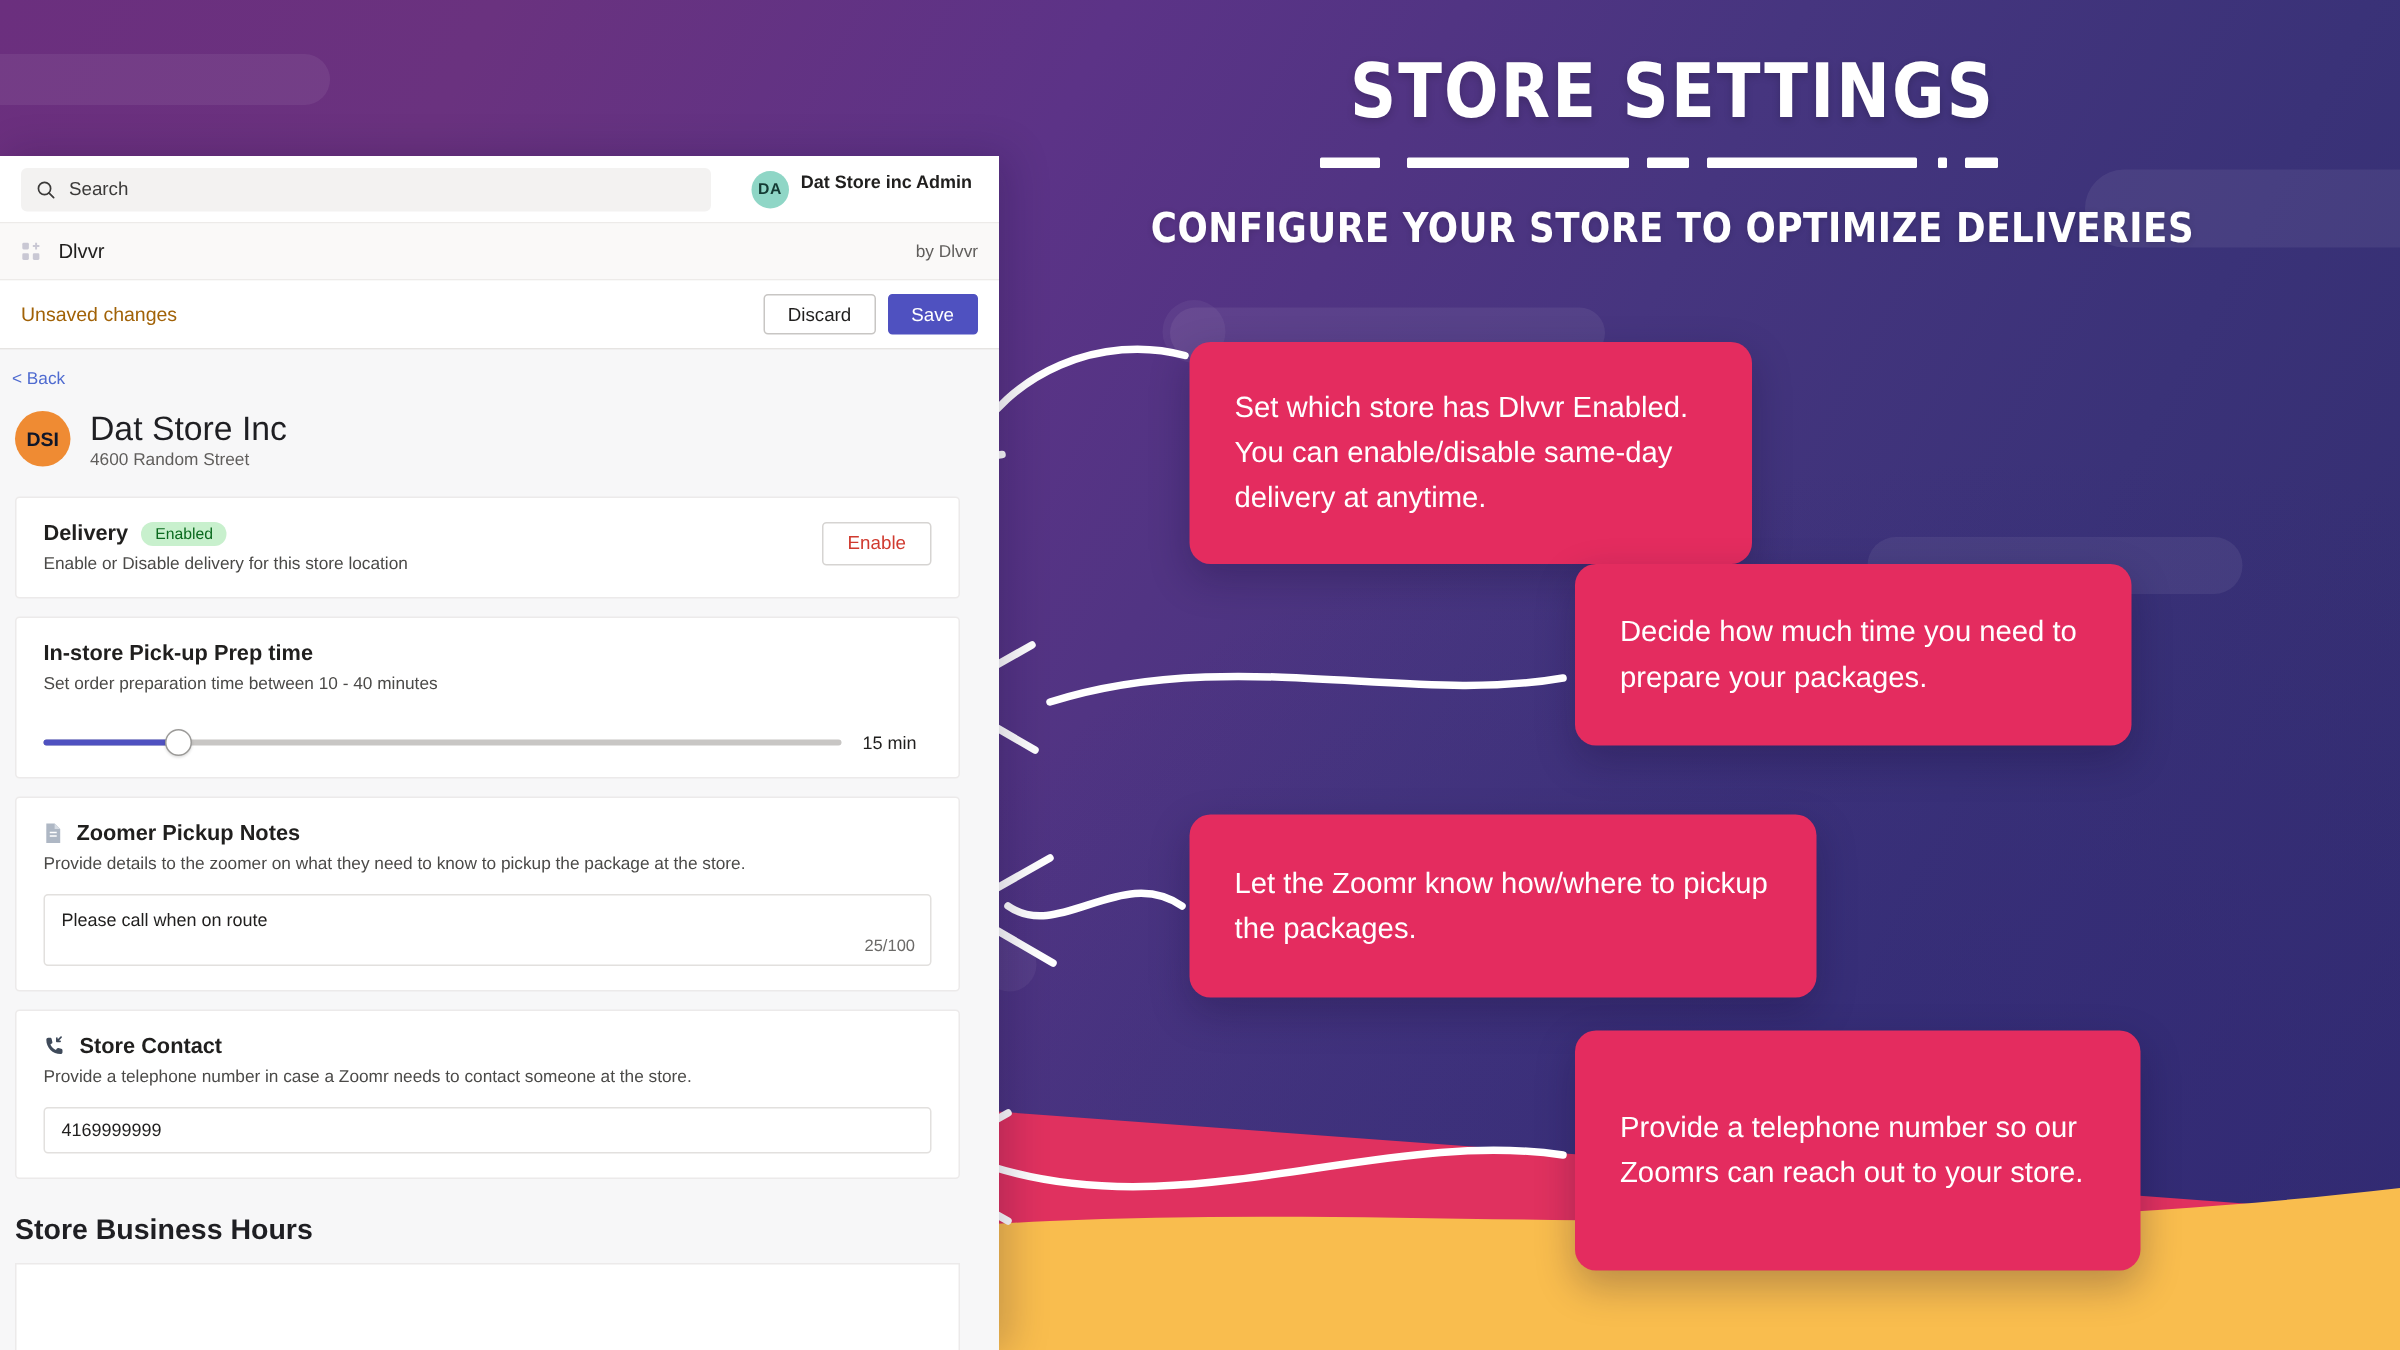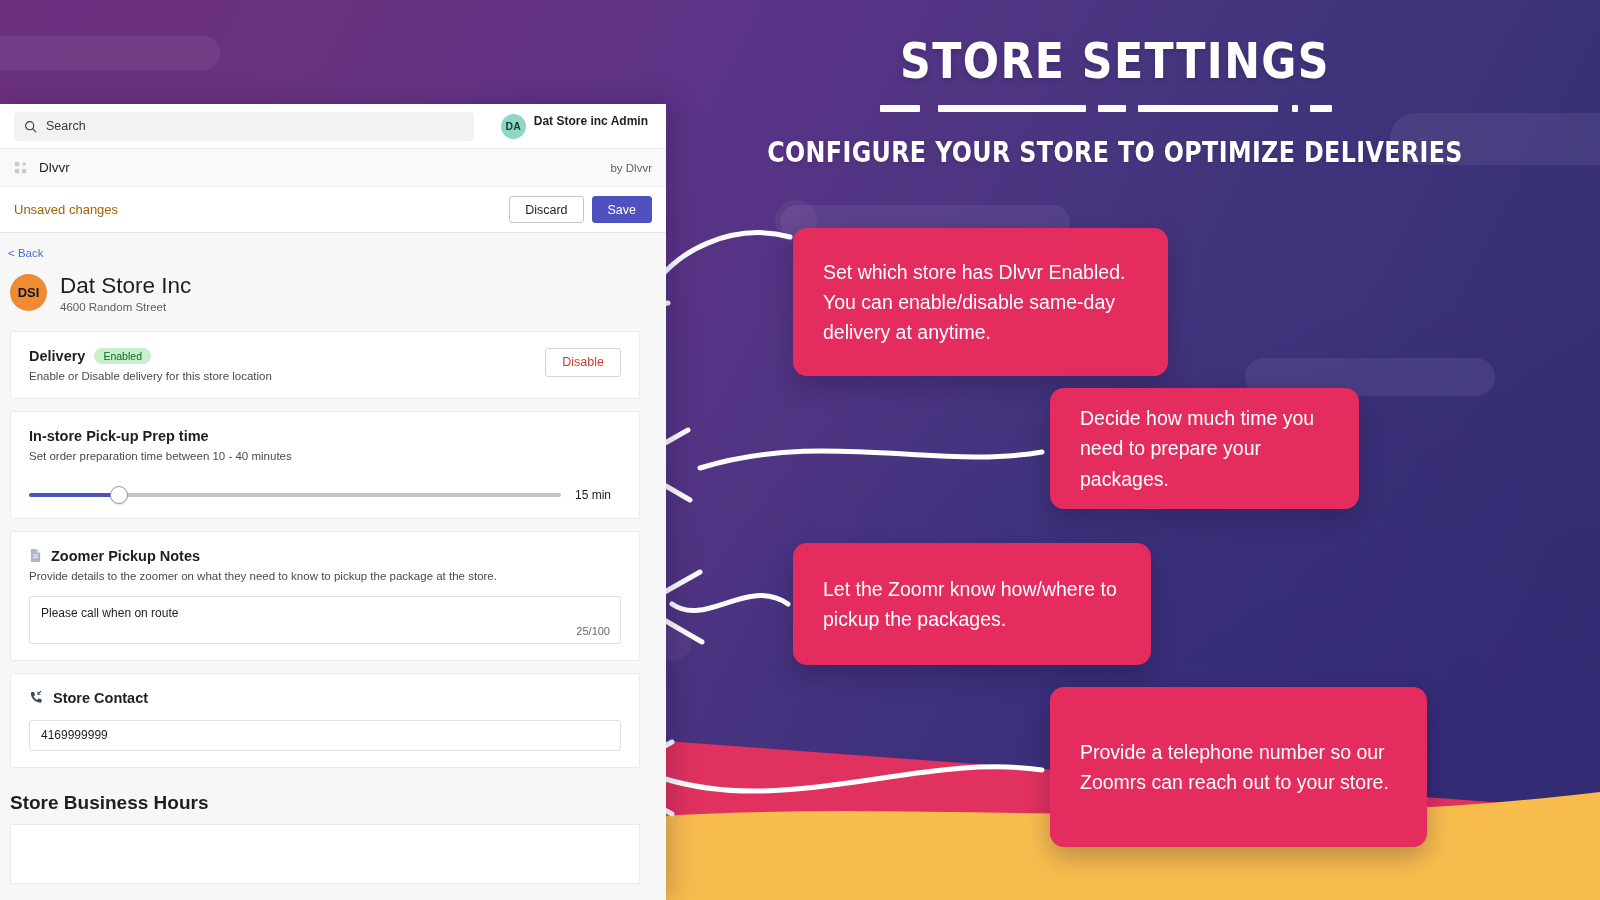--- a/index.html
+++ b/index.html
@@ -76,22 +76,22 @@
     border-radius:14px;
     color:#fff;
     padding:26px 30px;
     font-size:19.5px;
     line-height:1.55;
     font-family:"Liberation Sans", sans-serif;
     box-shadow:0 10px 26px rgba(20,10,50,.28);
     display:flex; align-items:center;
   }
   .c1 { left:793px;  top:228px; width:375px; height:148px; }
-  .c2 { left:1050px; top:388px; width:309px; height:121px; }
-  .c3 { left:793px;  top:543px; width:358px; height:122px; }
+  .c2 { left:1050px; top:376px; width:371px; height:121px; }
+  .c3 { left:793px;  top:543px; width:418px; height:122px; }
   .c4 { left:1050px; top:687px; width:377px; height:160px; }
 
   
   .arrows { position:absolute; inset:0; pointer-events:none; }
 
   
   #app {
     position:absolute; left:0; top:104px;
     width:666px; height:796px;
     background:#f7f7f8;
@@ -310,21 +310,21 @@
 
     <div class="card">
       <div class="row">
         <div>
           <div class="h-row">
             <span class="card-title">Delivery</span>
             <span class="badge">Enabled</span>
           </div>
           <div class="card-sub">Enable or Disable delivery for this store location</div>
         </div>
-        <div class="btn disable">Disable</div>
+        <div class="btn disable">Enable</div>
       </div>
     </div>
 
     <div class="card">
       <div class="card-title">In-store Pick-up Prep time</div>
       <div class="card-sub">Set order preparation time between 10 - 40 minutes</div>
       <div class="slider-row">
         <div class="slider">
           <div class="track"></div>
           <div class="fill"></div>
@@ -352,20 +352,21 @@
     </div>
 
     <div class="card">
       <div class="h-row">
         <svg width="15" height="15" viewBox="0 0 16 16">
           <path d="M2 3.3c0-.7.6-1.3 1.3-1.3h1.4c.5 0 1 .4 1.1.9l.5 2c.1.5-.1 1-.5 1.2l-.9.6c.8 1.7 2.2 3.1 3.9 3.9l.6-.9c.3-.4.8-.6 1.2-.5l2 .5c.5.1.9.6.9 1.1v1.4c0 .7-.6 1.3-1.3 1.3C6.5 13.5 2 9 2 3.3z" fill="#3f4a5a"></path>
           <path d="M12.5 1.5L9.5 4.5M9.5 4.5h2.3M9.5 4.5V2.2" stroke="#3f4a5a" stroke-width="1.2" fill="none" stroke-linecap="round"></path>
         </svg>
         <span class="card-title">Store Contact</span>
       </div>
+      <div class="card-sub">Provide a telephone number in case a Zoomr needs to contact someone at the store.</div>
       <div class="input">
         <span class="val">4169999999</span>
       </div>
     </div>
 
     <div class="section-title">Store Business Hours</div>
     <div class="hours-card"></div>
 
   </div>
 </div>

